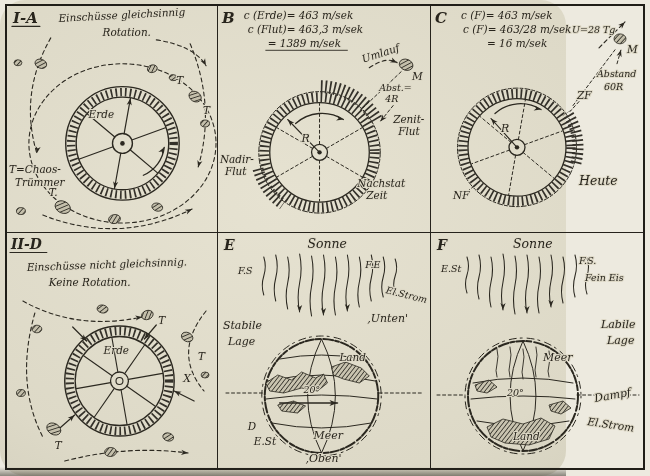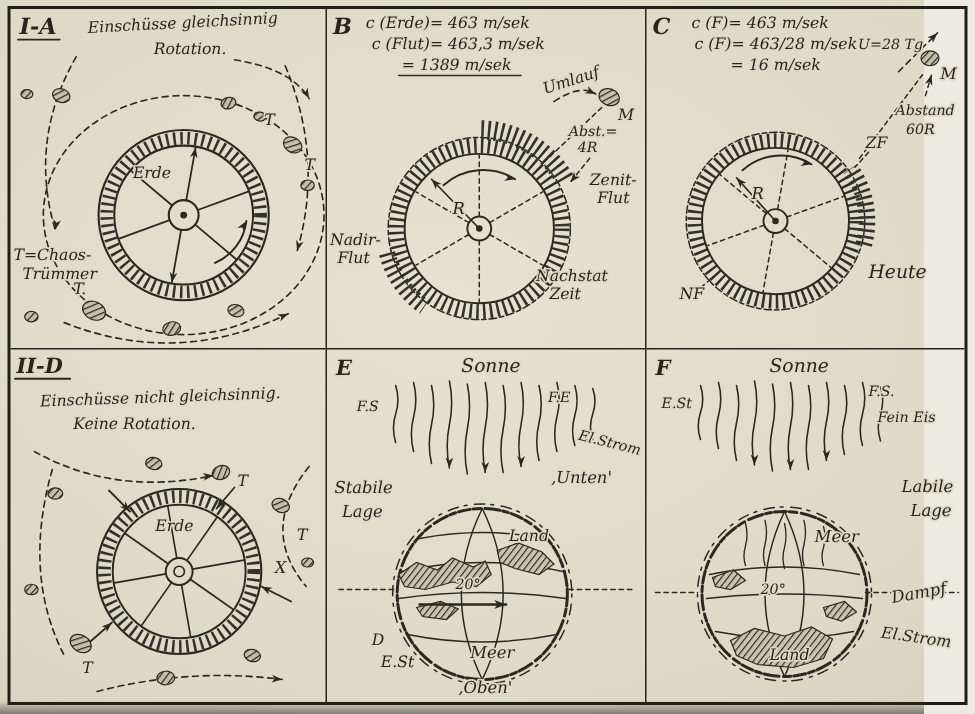--- a/index.html
+++ b/index.html
@@ -1,18 +1,18 @@
 <!DOCTYPE html>
 <html><head>
 <meta charset="utf-8">
 <style>
   html,body{margin:0;padding:0}
   body{width:650px;height:476px;overflow:hidden;background:#edeadf;font-family:"DejaVu Serif",serif}
-  .page{position:relative;width:616px;height:476px;
-    background:radial-gradient(130% 115% at 48% 42%, #e6e2d1 0%, #ddd9c7 52%, #cdc9b6 84%, #b9b5a3 100%);}
+  .page{position:relative;width:566px;height:476px;
+    background:radial-gradient(130% 115% at 48% 42%, #e6e2d1 0%, #ddd9c7 52%, #cdc9b6 84%, #b9b5a3 100%);border-radius:25px;}
   .page::after{content:"";position:absolute;left:0;right:0;bottom:0;height:9px;
     background:linear-gradient(to bottom, rgba(80,76,64,0), rgba(55,52,44,.55));pointer-events:none}
   .frame{position:absolute;left:5px;top:4px;width:636px;height:462px;border:2px solid #201e18;
     display:grid;grid-template-columns:211px 213px 1fr;grid-template-rows:227px 1fr}
   .cell{position:relative;overflow:hidden}
   .bR{border-right:1.6px solid #26231c}
   .bB{border-bottom:1.6px solid #26231c}
   svg{display:block;width:100%;height:100%}
   text{font-family:"DejaVu Serif",serif;font-style:italic;fill:#27241c;
     paint-order:stroke;stroke:#ded9c7;stroke-width:2.2px;stroke-linejoin:round}

